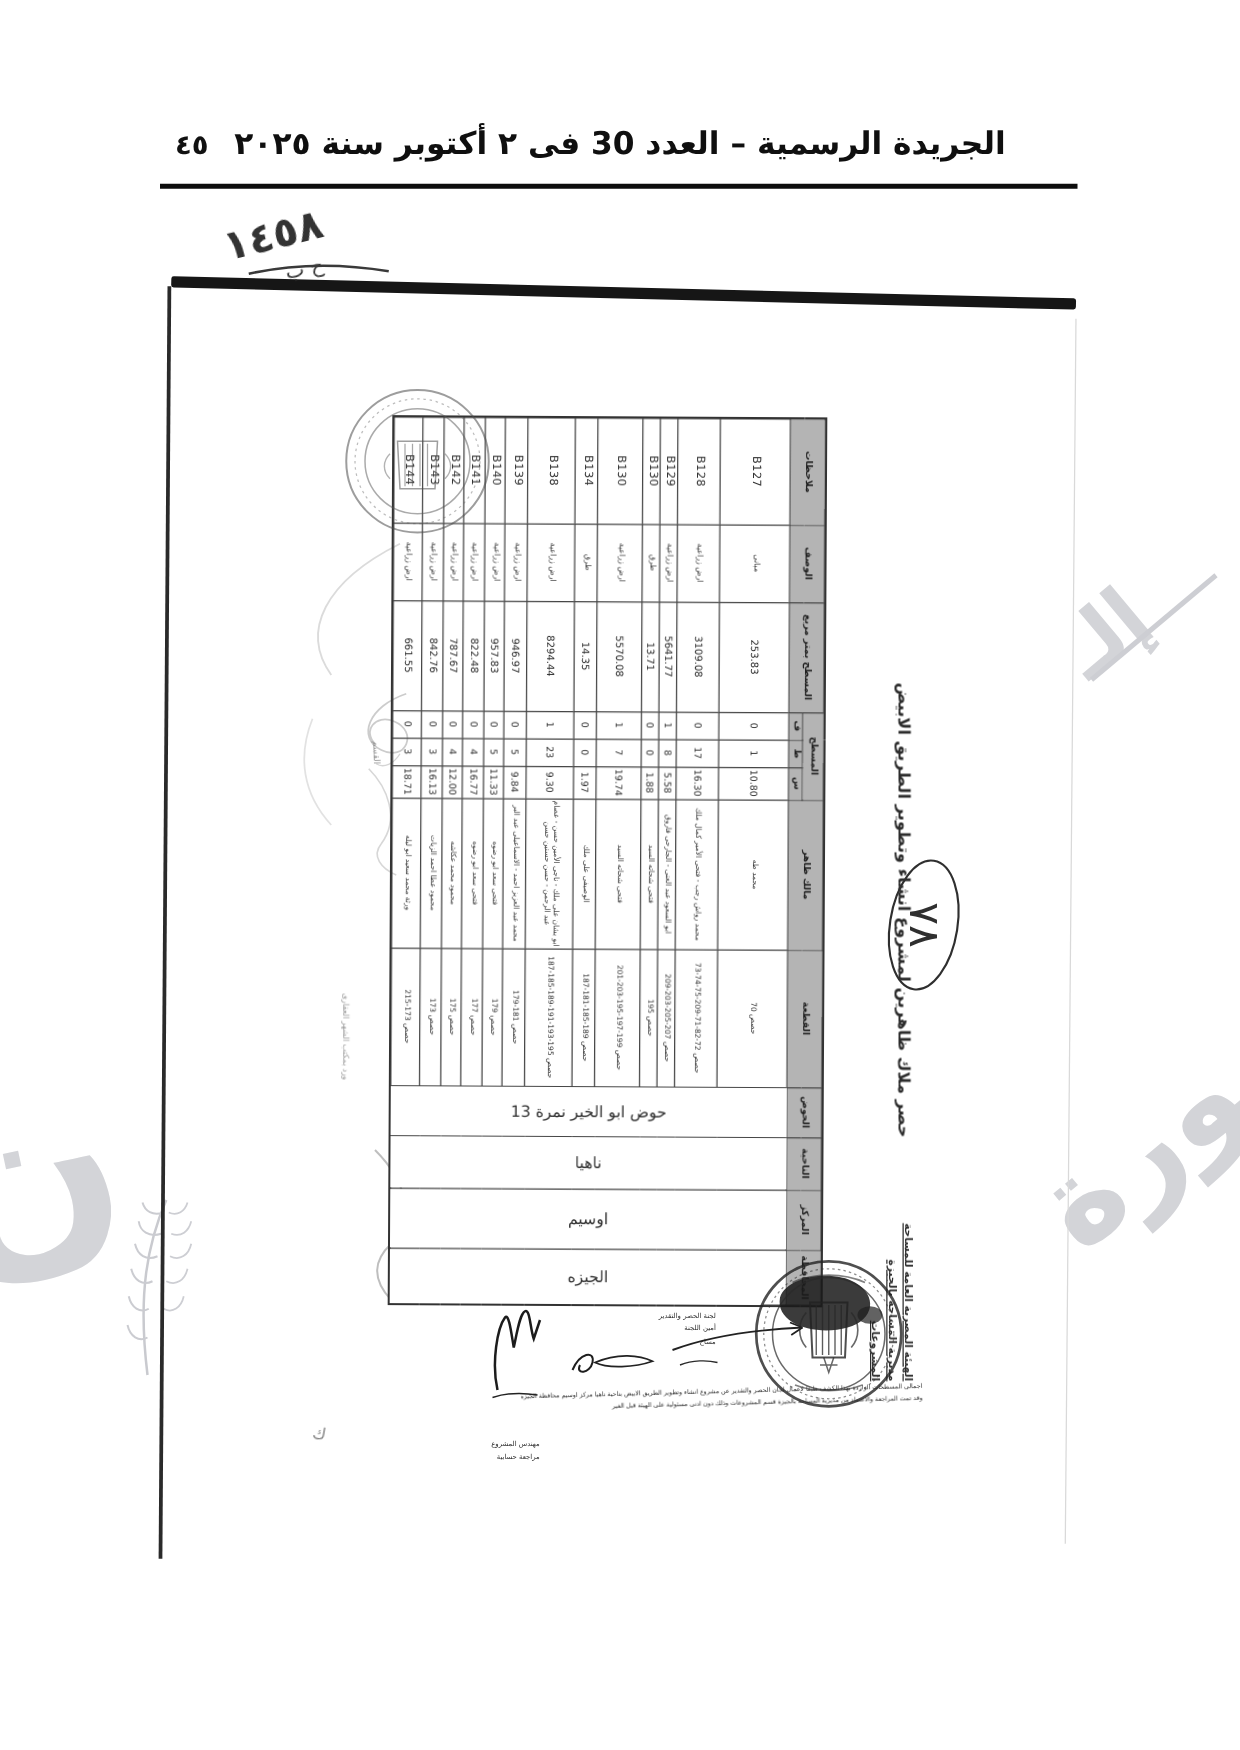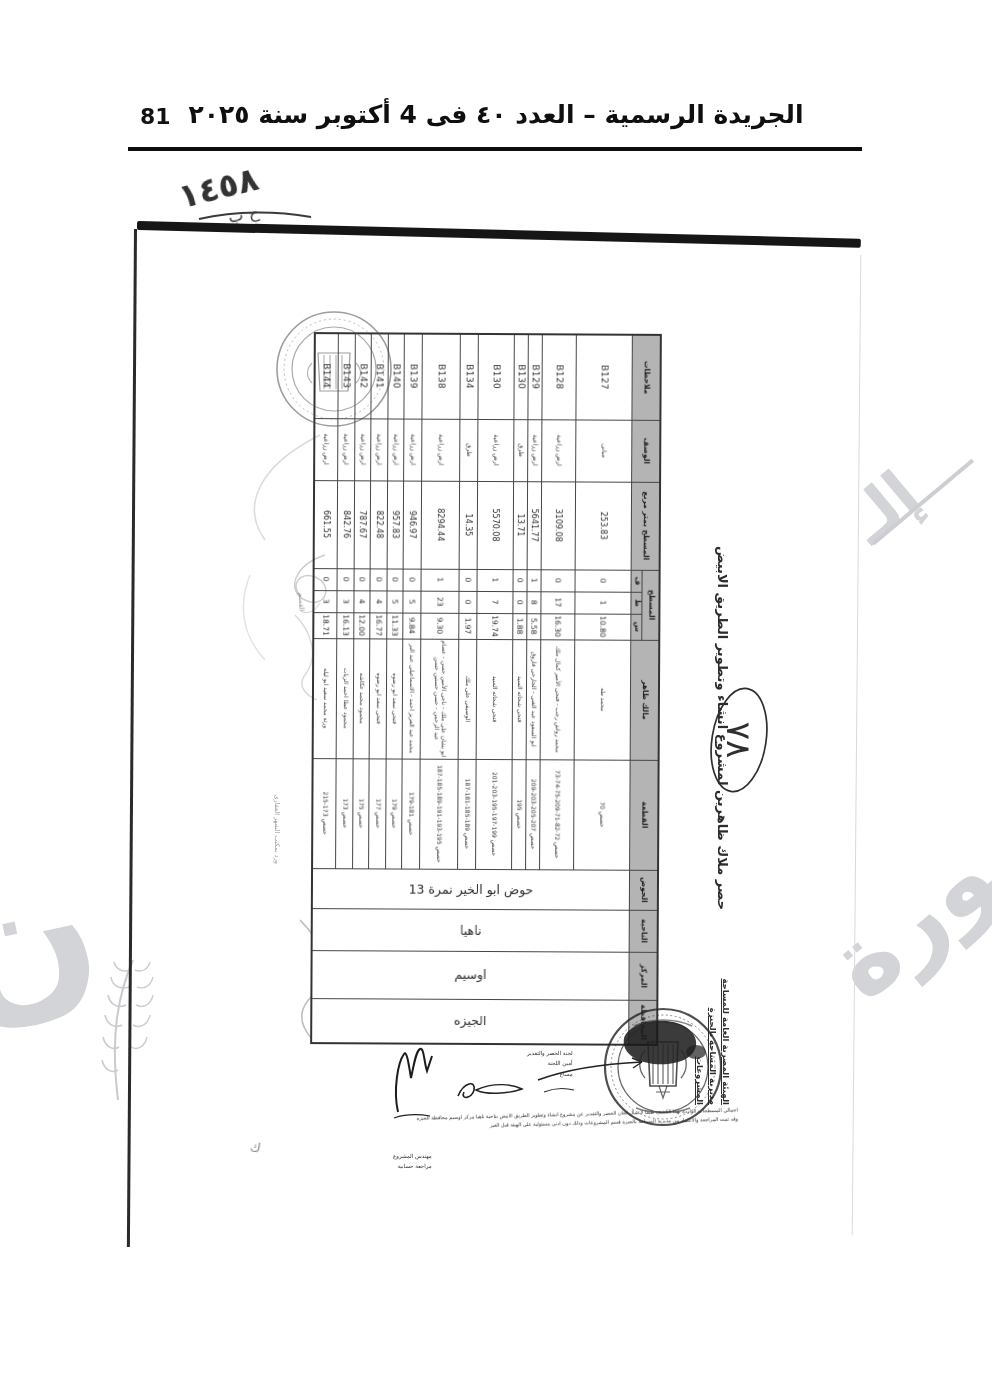--- a/index.html
+++ b/index.html
@@ -52,22 +52,22 @@
   
   .fine-print{left:393px;top:1110px;width:345px;font-size:5px;line-height:1.7;color:#2b2b2b;direction:rtl;text-align:right;
               transform:rotate(-1.5deg);filter:blur(0.45px);letter-spacing:.2px;}
   .left-labels{left:393px;top:1152px;font-size:5.5px;color:#2b2b2b;direction:rtl;line-height:1.8;filter:blur(0.4px);}
   .stamp-labels{left:527px;top:1048px;font-size:5.5px;color:#2b2b2b;direction:rtl;text-align:right;line-height:1.9;filter:blur(0.4px);}
   svg{position:absolute;overflow:visible;}
 </style>
 </head>
 <body>
 
-<div class="abs gz-num">81</div>
-<div class="abs gz-title">الجريدة الرسمية – العدد ٤٠ فى 4 أكتوبر سنة ٢٠٢٥</div>
+<div class="abs gz-num">٤٥</div>
+<div class="abs gz-title">الجريدة الرسمية – العدد 30 فى ٢ أكتوبر سنة ٢٠٢٥</div>
 <div class="abs gz-rule"></div>
 
 <div class="abs wm wm-frag">إلـ</div>
 <div class="abs wm-line"></div>
 <div class="abs wm wm-big">صورة</div>
 <div class="abs wm wm-noon">ن</div>
 <svg class="abs" style="left:88px;top:955px" width="70" height="150" viewBox="0 0 70 150">
   <path d="M45 5 C 30 40, 22 80, 30 145" fill="none" stroke="#c9cacf" stroke-width="2"></path>
   <path d="M43 15 C 34 18, 28 14, 26 7 M41 32 C 31 35, 24 30, 23 22 M38 50 C 29 54, 22 49, 20 40 M34 70 C 26 74, 19 69, 17 60 M31 92 C 24 96, 17 91, 15 82 M30 115 C 23 119, 16 114, 14 105" fill="none" stroke="#cbccd1" stroke-width="1.6"></path>
   <path d="M47 15 C 54 18, 60 14, 62 7 M49 32 C 57 35, 63 30, 65 22 M48 50 C 56 54, 63 49, 65 40 M45 70 C 53 74, 60 69, 62 60 M43 92 C 50 96, 57 91, 59 82" fill="none" stroke="#cdced3" stroke-width="1.4"></path>

